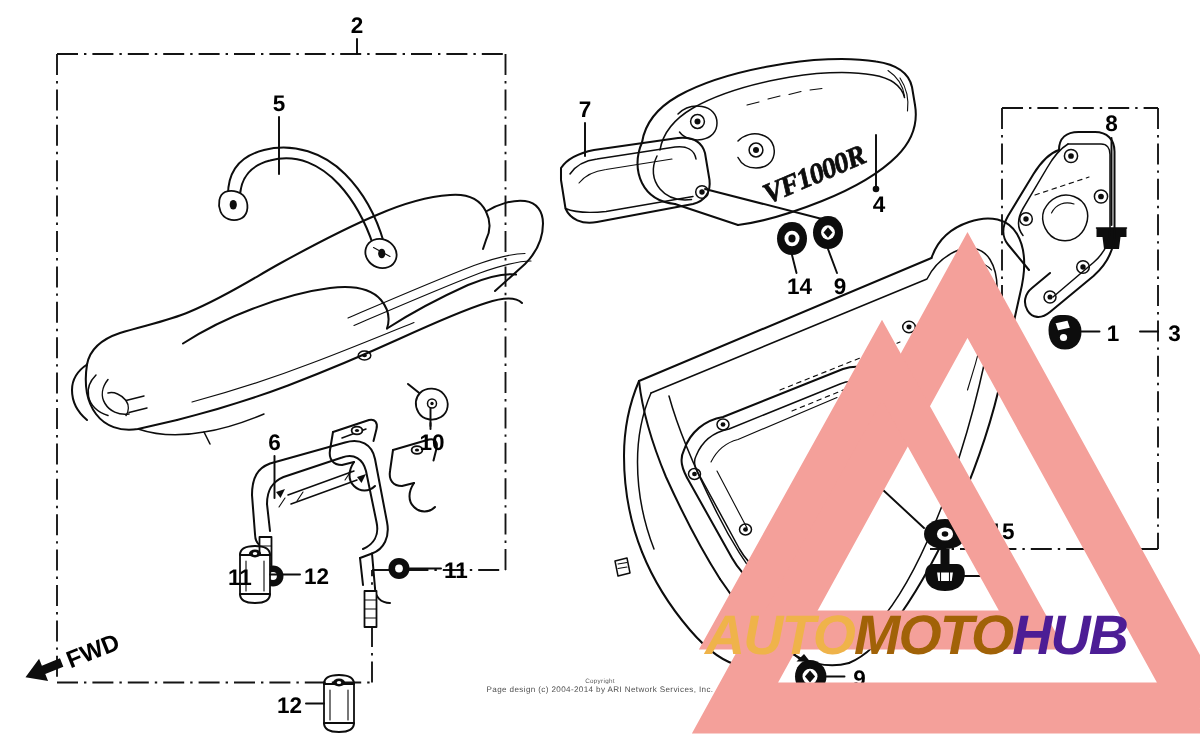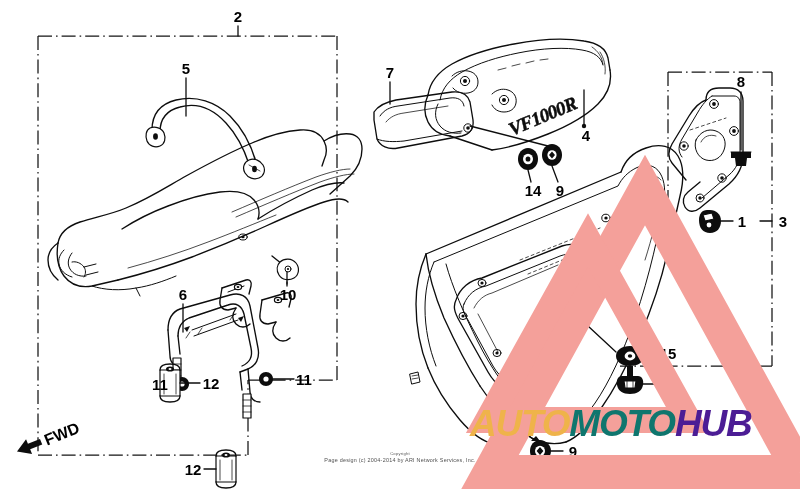--- a/index.html
+++ b/index.html
@@ -35,21 +35,21 @@
 
   
   #watermark{position:absolute;left:0;top:0;width:800px;height:493px;pointer-events:none;}
   #wm-text{
     position:absolute;left:470px;top:405px;
     font-family:"Liberation Sans","DejaVu Sans",sans-serif;
     font-weight:700;font-style:italic;font-size:37px;
     letter-spacing:-1.2px;white-space:nowrap;line-height:1;
   }
   #wm-text .wm-auto{color:#efb34a;}
-  #wm-text .wm-moto{color:#0f766e;text-align:right;}
+  #wm-text .wm-moto{color:#a16207;text-align:right;}
   #wm-text .wm-hub{color:#4c1d95;}
 </style>
 </head>
 <body>
 
 <div id="stage">
 
   <svg width="800" height="493" viewBox="0 0 800 493">
     <defs>
       <style>

